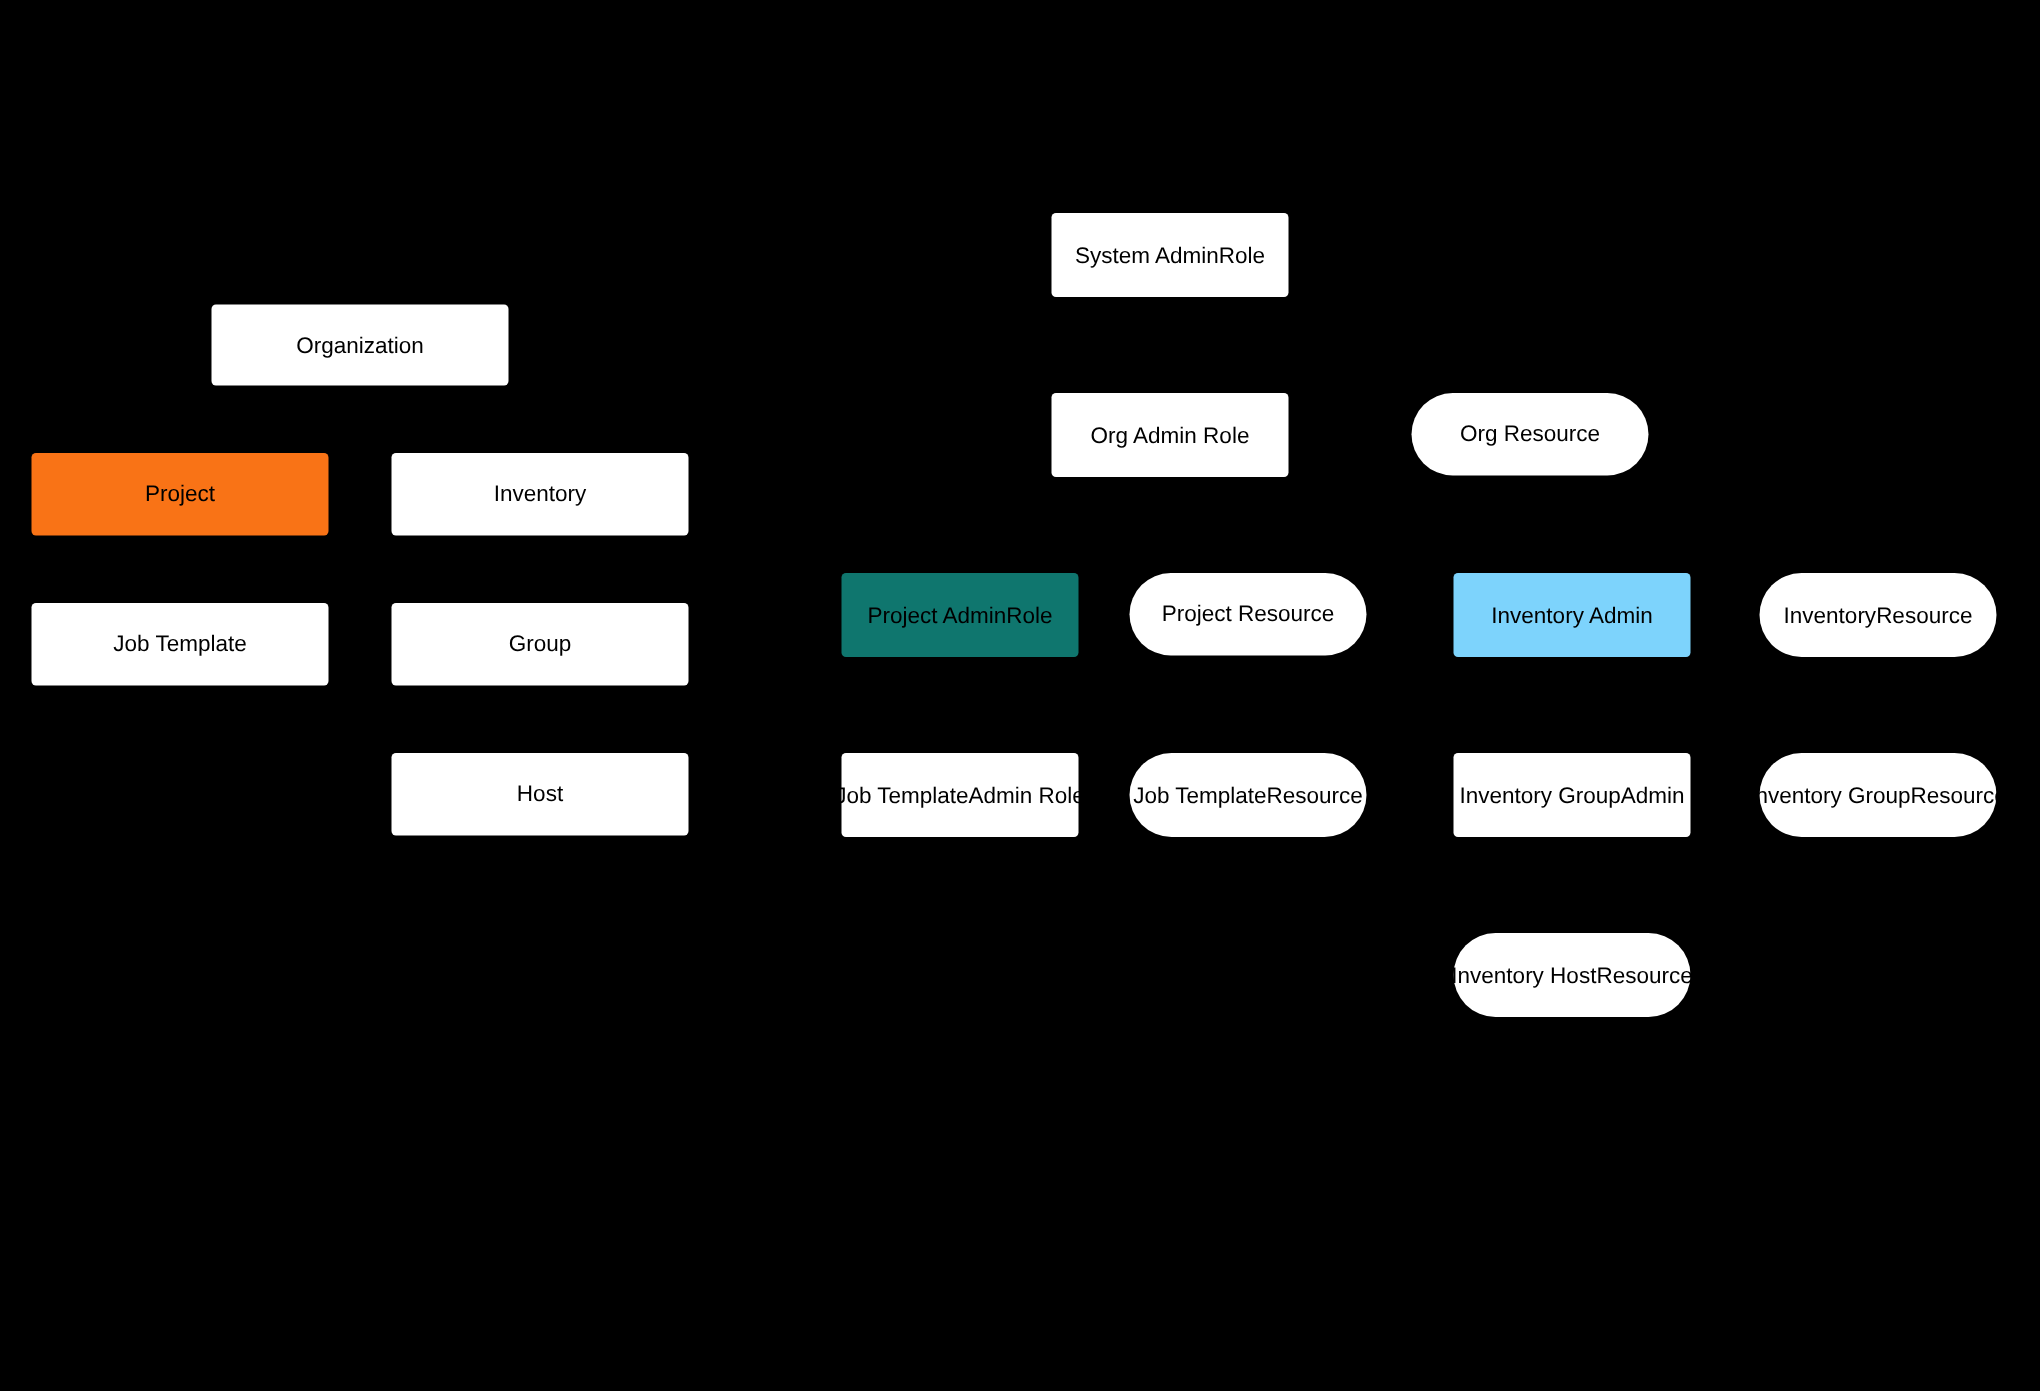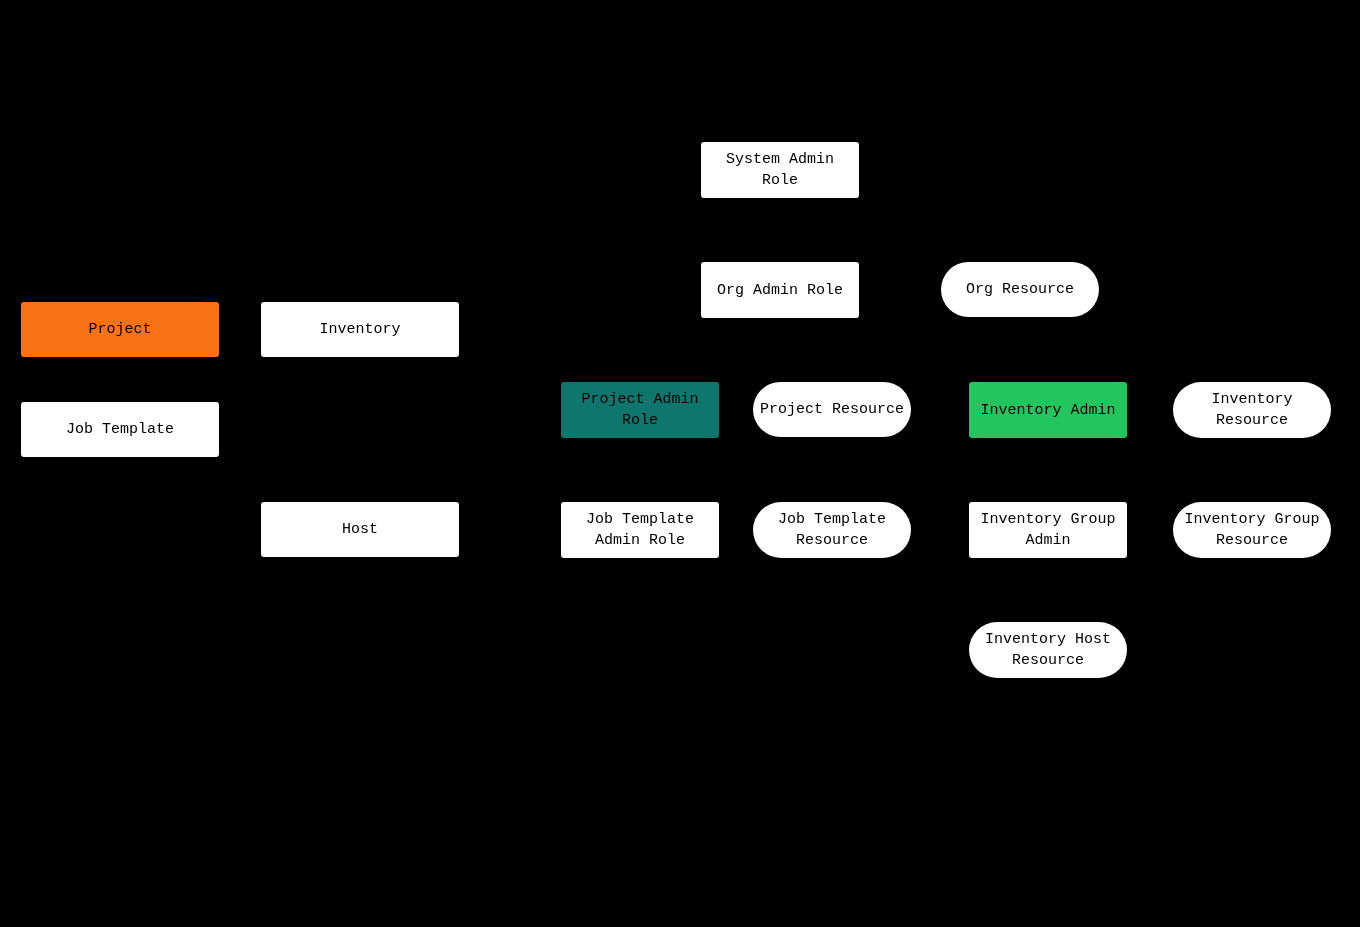--- a/index.html
+++ b/index.html
@@ -17,51 +17,56 @@
     position: absolute;
     left: 0;
     top: 0;
     width: 1360px;
     height: 927px;
   }
   .node {
     position: absolute;
     box-sizing: border-box;
     display: flex;
-    flex-direction: column;
+    flex-direction: row;
     align-items: center;
     justify-content: center;
     text-align: right;
     font-size: 15px;
     line-height: 21px;
     padding: 2px 6px;
-    font-family: Liberation Mono, monospace;
   }
   .node.rect {
     border-radius: 3px;
   }
   .node.pill {
     border-radius: 28px;
   }
   .node-line {
     white-space: nowrap;
   }
 </style>
 </head>
 <body style="background: rgb(0, 0, 0);">
 
 <div class="diagram-canvas" style="background: rgb(0, 0, 0); width: 1360px; height: 927px;">
+    <div class="node rect" style="left: 141px; top: 203px; width: 198px; height: 54px; background: rgb(255, 255, 255); color: rgb(0, 0, 0);">
+      <div class="node-line">Organization</div>
+    </div>
     <div class="node rect" style="left: 21px; top: 302px; width: 198px; height: 55px; background: #f97316; color: rgb(0, 0, 0);">
       <div class="node-line">Project</div>
     </div>
     <div class="node rect" style="left: 261px; top: 302px; width: 198px; height: 55px; background: rgb(255, 255, 255); color: rgb(0, 0, 0);">
       <div class="node-line">Inventory</div>
     </div>
     <div class="node rect" style="left: 21px; top: 402px; width: 198px; height: 55px; background: rgb(255, 255, 255); color: rgb(0, 0, 0);">
       <div class="node-line">Job Template</div>
+    </div>
+    <div class="node rect" style="left: 261px; top: 402px; width: 198px; height: 55px; background: rgb(255, 255, 255); color: rgb(0, 0, 0);">
+      <div class="node-line">Group</div>
     </div>
     <div class="node rect" style="left: 261px; top: 502px; width: 198px; height: 55px; background: rgb(255, 255, 255); color: rgb(0, 0, 0);">
       <div class="node-line">Host</div>
     </div>
     <div class="node rect" style="left: 701px; top: 142px; width: 158px; height: 56px; background: rgb(255, 255, 255); color: rgb(0, 0, 0);">
       <div class="node-line">System Admin</div>
       <div class="node-line">Role</div>
     </div>
     <div class="node rect" style="left: 701px; top: 262px; width: 158px; height: 56px; background: rgb(255, 255, 255); color: rgb(0, 0, 0);">
       <div class="node-line">Org Admin Role</div>
@@ -69,21 +74,21 @@
     <div class="node pill" style="left: 941px; top: 262px; width: 158px; height: 55px; background: rgb(255, 255, 255); color: rgb(0, 0, 0);">
       <div class="node-line">Org Resource</div>
     </div>
     <div class="node rect" style="left: 561px; top: 382px; width: 158px; height: 56px; background: #0f766e; color: rgb(0, 0, 0);">
       <div class="node-line">Project Admin</div>
       <div class="node-line">Role</div>
     </div>
     <div class="node pill" style="left: 753px; top: 382px; width: 158px; height: 55px; background: rgb(255, 255, 255); color: rgb(0, 0, 0);">
       <div class="node-line">Project Resource</div>
     </div>
-    <div class="node rect" style="left: 969px; top: 382px; width: 158px; height: 56px; background: #22c55e; color: rgb(0, 0, 0);">
+    <div class="node rect" style="left: 969px; top: 382px; width: 158px; height: 56px; background: #7dd3fc; color: rgb(0, 0, 0);">
       <div class="node-line">Inventory Admin</div>
     </div>
     <div class="node pill" style="left: 1173px; top: 382px; width: 158px; height: 56px; background: rgb(255, 255, 255); color: rgb(0, 0, 0);">
       <div class="node-line">Inventory</div>
       <div class="node-line">Resource</div>
     </div>
     <div class="node rect" style="left: 561px; top: 502px; width: 158px; height: 56px; background: rgb(255, 255, 255); color: rgb(0, 0, 0);">
       <div class="node-line">Job Template</div>
       <div class="node-line">Admin Role</div>
     </div>

